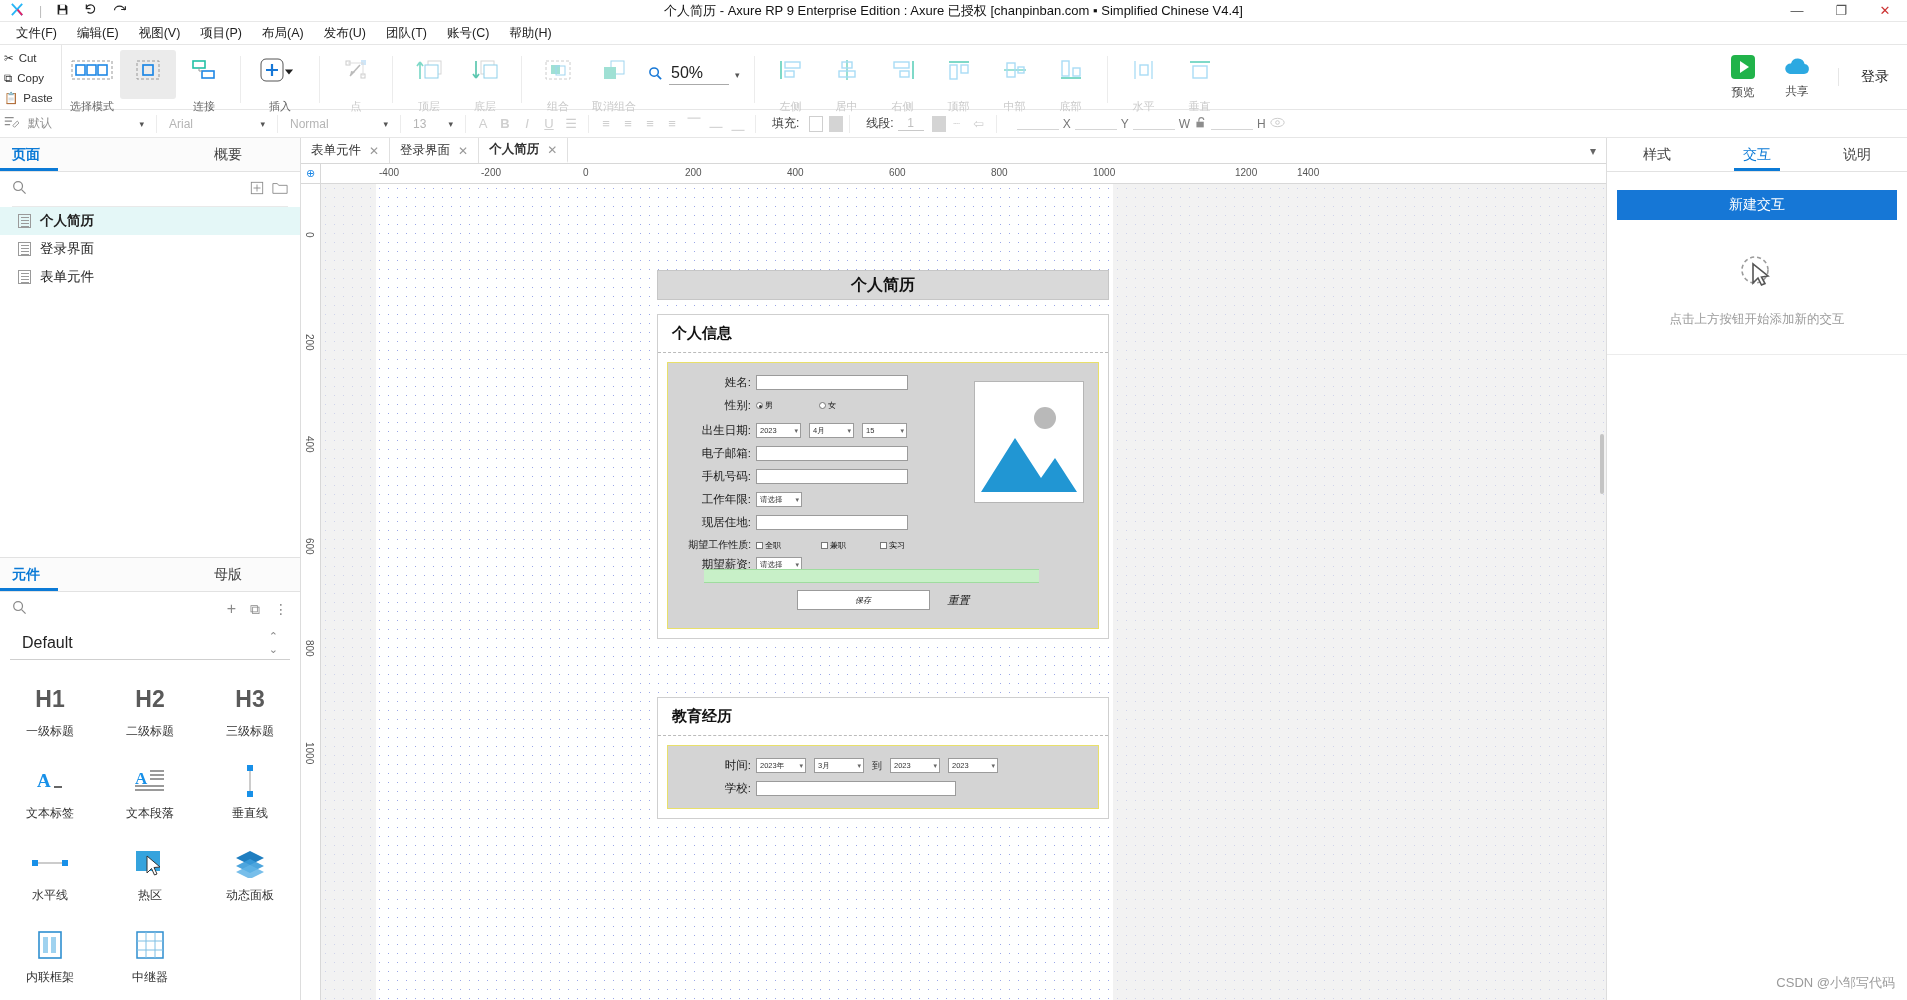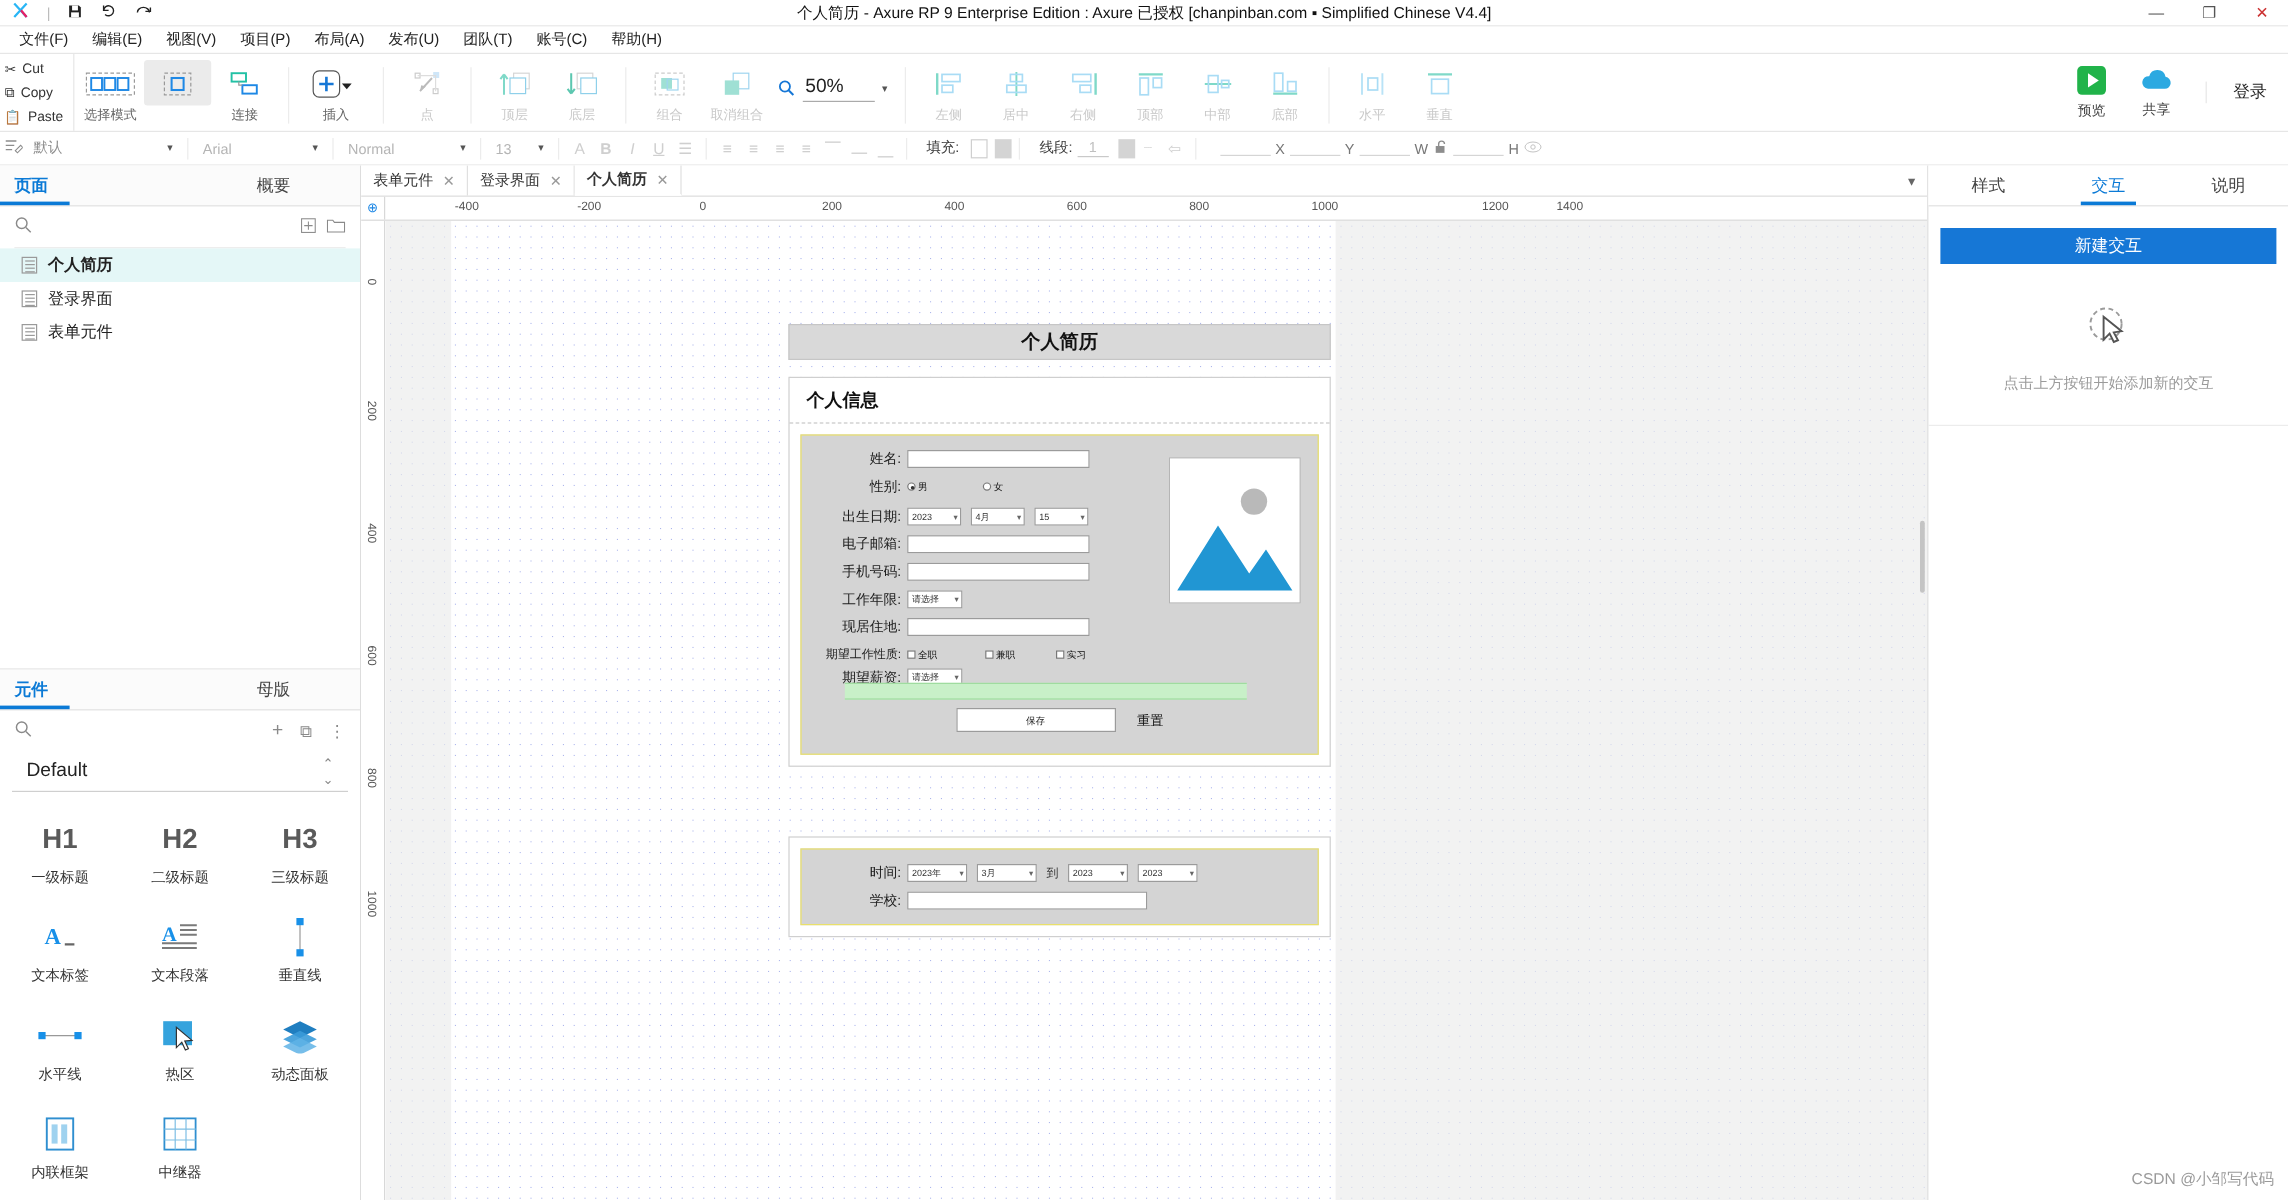--- a/index.html
+++ b/index.html
@@ -29,21 +29,21 @@
 
   
   .toolbar { height:66px; display:flex; align-items:stretch;
      border-top:1px solid #e6e6e6; border-bottom:1px solid #e6e6e6; background:#fff; }
   .clipcol { width:62px; border-right:1px solid #e6e6e6; padding:3px 0 0 4px; }
   .clipcol div { display:flex; align-items:center; gap:5px; font-size:11.5px;
      color:#333; height:20px; }
   .tgroup { display:flex; align-items:flex-start; padding:5px 2px 0; }
   .tsep { width:1px; background:#ececec; margin:6px 8px; align-self:stretch; }
   .titem { width:56px; display:flex; flex-direction:column; align-items:center;
-     gap:3px; padding-top:5px;justify-content:center; }
+     gap:14px; padding-top:5px;justify-content:center; }
   .titem .ic { height:30px; display:flex; align-items:center; justify-content:center; }
   .titem .lb { font-size:11px; color:#666; white-space:nowrap; }
   .titem.dim .lb { color:#c9c9c9; }
   .sel { background:#ebebeb; border-radius:3px; }
   .zoomwrap { display:flex; align-items:center; gap:6px; padding:14px 6px 0 6px; }
   .zoomval { font-size:16px; color:#222; border-bottom:1px solid #aaa;
      padding:0 26px 2px 2px; position:relative; }
   .caret { font-size:9px; color:#555; }
   .right-tools { margin-left:auto; display:flex; align-items:center; gap:26px;
      padding-right:18px; }
@@ -140,21 +140,21 @@
      padding:0 2px 0 3px; }
   .fsel .ca { font-size:7px; color:#666; }
   .radio { display:inline-flex; align-items:center; gap:2px; font-size:8px; color:#111; }
   .rdot { width:7px; height:7px; border:1px solid #777; border-radius:50%;
      background:#fff; position:relative; }
   .rdot.on::after { content:""; position:absolute; left:1.5px; top:1.5px; width:3px; height:3px;
      border-radius:50%; background:#333; }
   .cbx { width:7px; height:7px; border:1px solid #777; background:#fff; display:inline-block; }
   .photo { width:110px; height:122px; background:#fff; border:1px solid #b5b5b5;
      position:relative; overflow:hidden; }
-  .btnrow { display:flex; align-items:center; justify-content:center; gap:18px; margin-top:18px; }
+  .btnrow { display:flex; align-items:center; justify-content:center; gap:18px; margin-top:18px;font-style:italic; }
   .savebtn { width:133px; height:20px; background:#fff; border:1px solid #9b9b9b;
      display:flex; align-items:center; justify-content:center; font-size:8px; color:#222; }
   .resetlink { font-size:11px; color:#111; }
   .greenbar { position:absolute; left:383px; top:385px; width:335px; height:14px;
      background:#c8f0c8; border-top:1px solid #9fdc9f; border-bottom:1px solid #9fdc9f; }
   .vscroll { position:absolute; right:2px; top:250px; width:4px; height:60px;
      background:#c4c4c4; border-radius:2px; }
 
   
   .right { width:301px; border-left:1px solid #ddd; background:#fff; display:flex; flex-direction:column; }
@@ -826,20 +826,21 @@
               </div>
 
               <div class="btnrow">
                 <span class="savebtn">保存</span>
                 <span class="resetlink">重置</span>
               </div>
             </div>
           </div>
 
           <div class="card" style="margin-top:58px">
+            <h3>教育经历</h3>
             <div class="cardbody" style="padding-bottom:4px">
               <div class="frow">
                 <span class="flab">时间:</span>
                 <span class="fsel" style="width:50px">
                   <span>2023年</span>
                     <span class="ca">▾</span>
                 </span>
                 <span class="fsel" style="width:50px;margin-left:8px">
                   <span>3月</span>
                     <span class="ca">▾</span>

